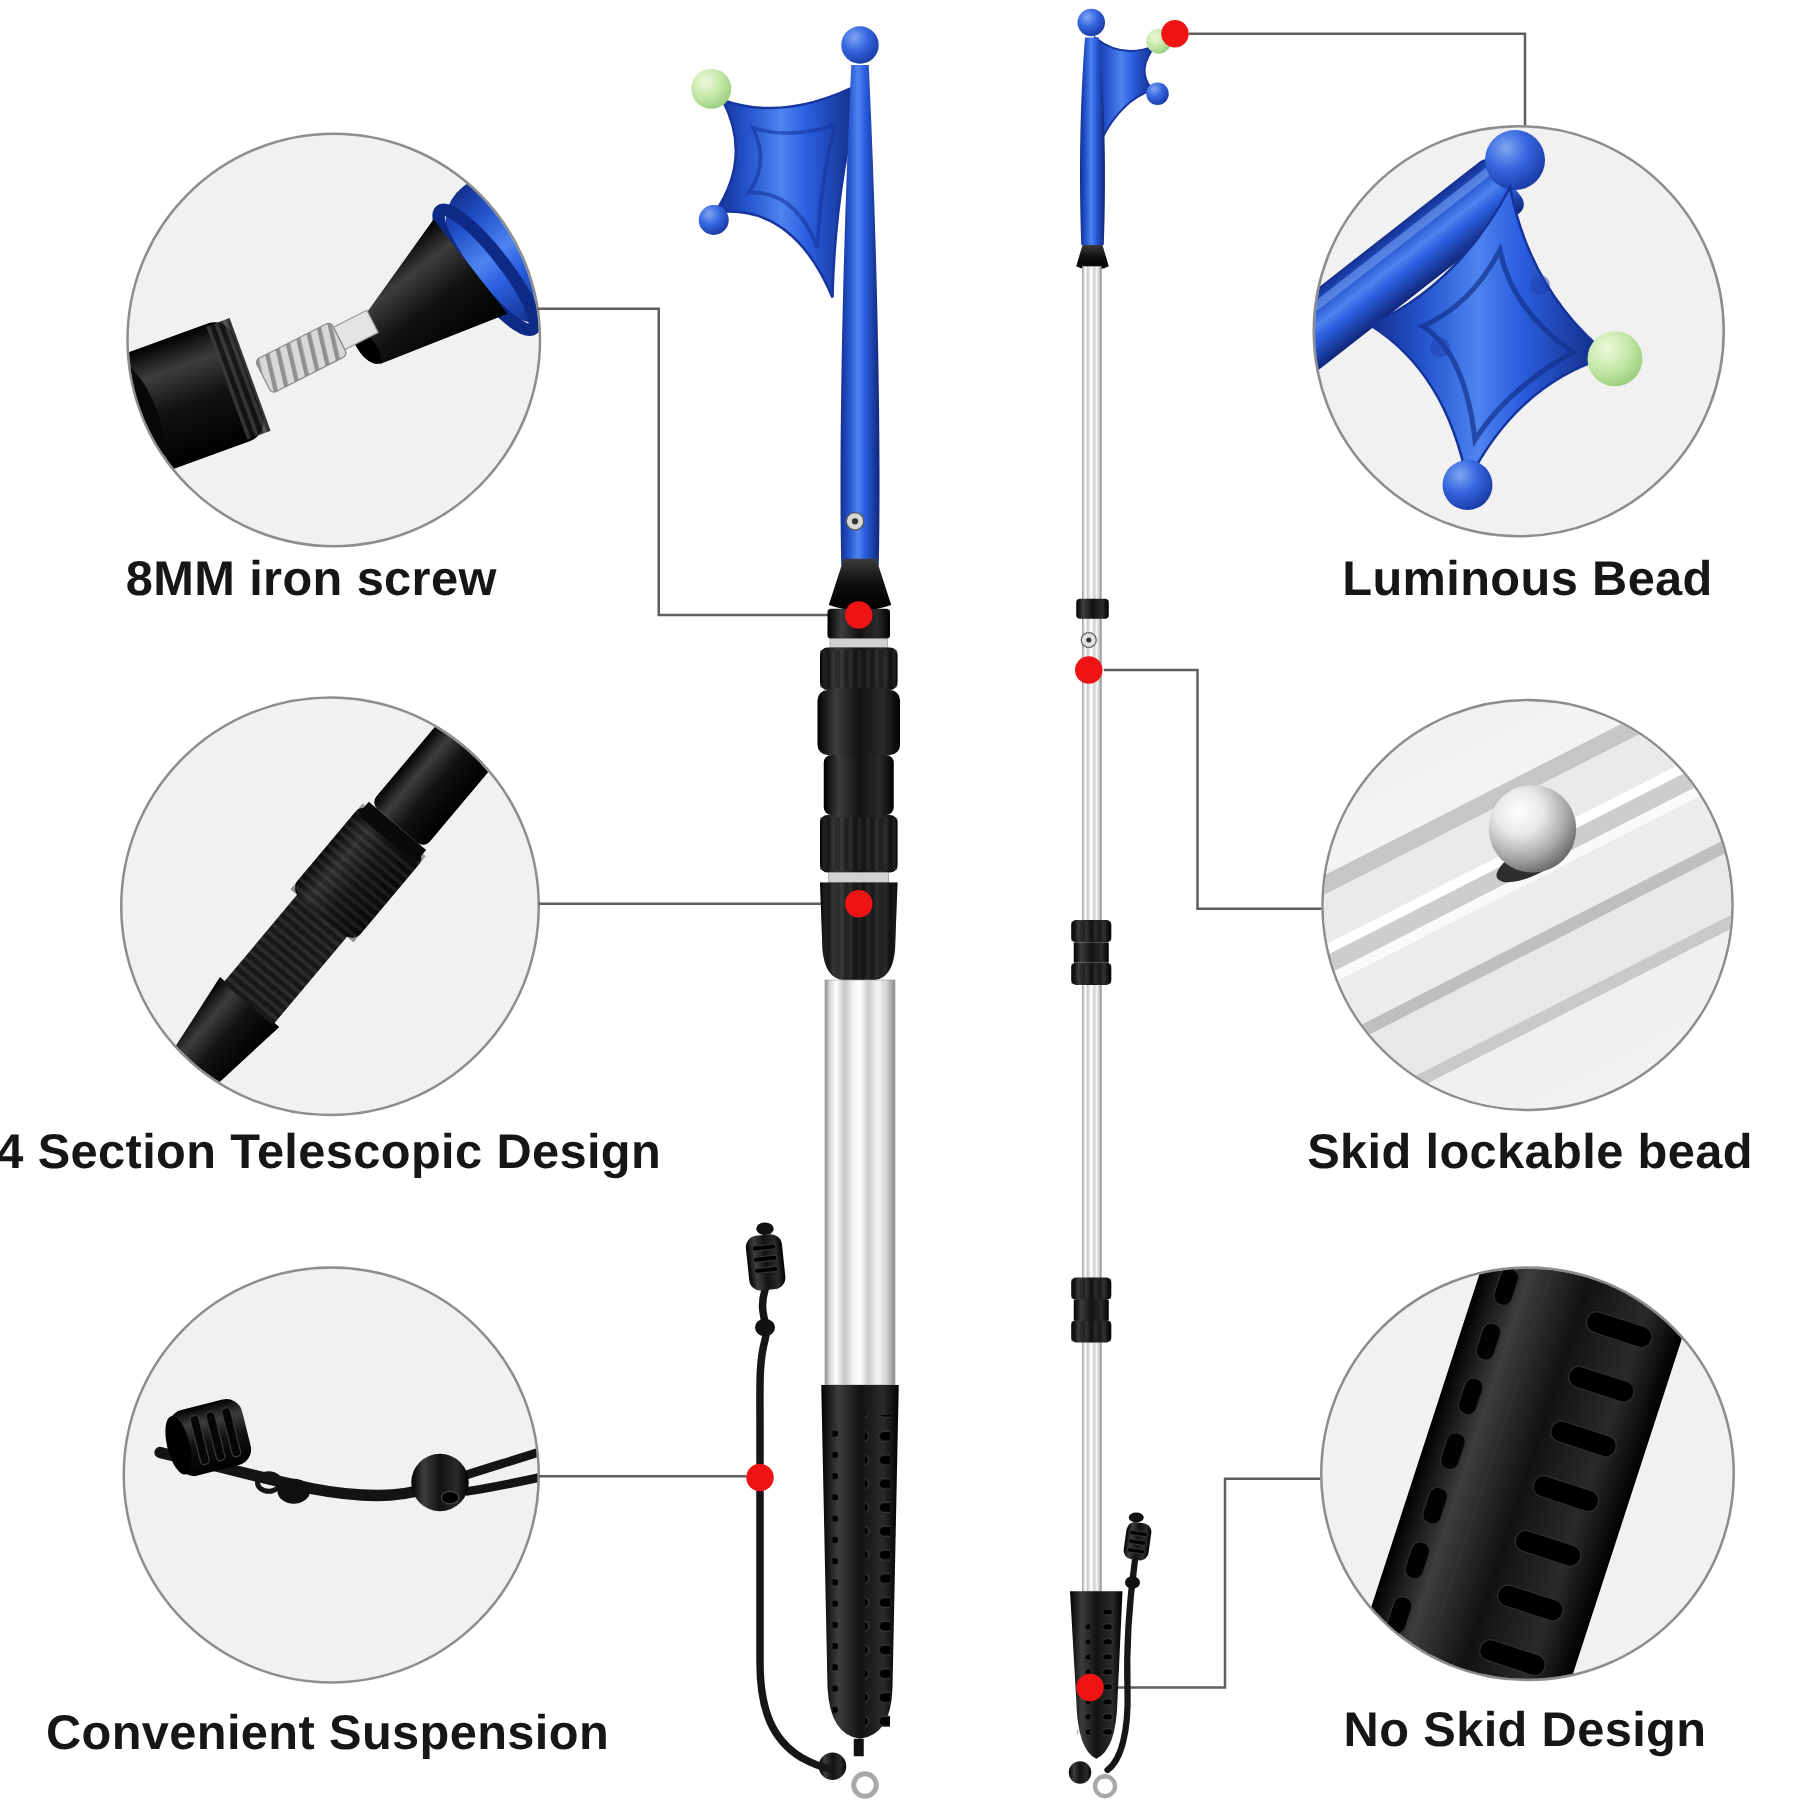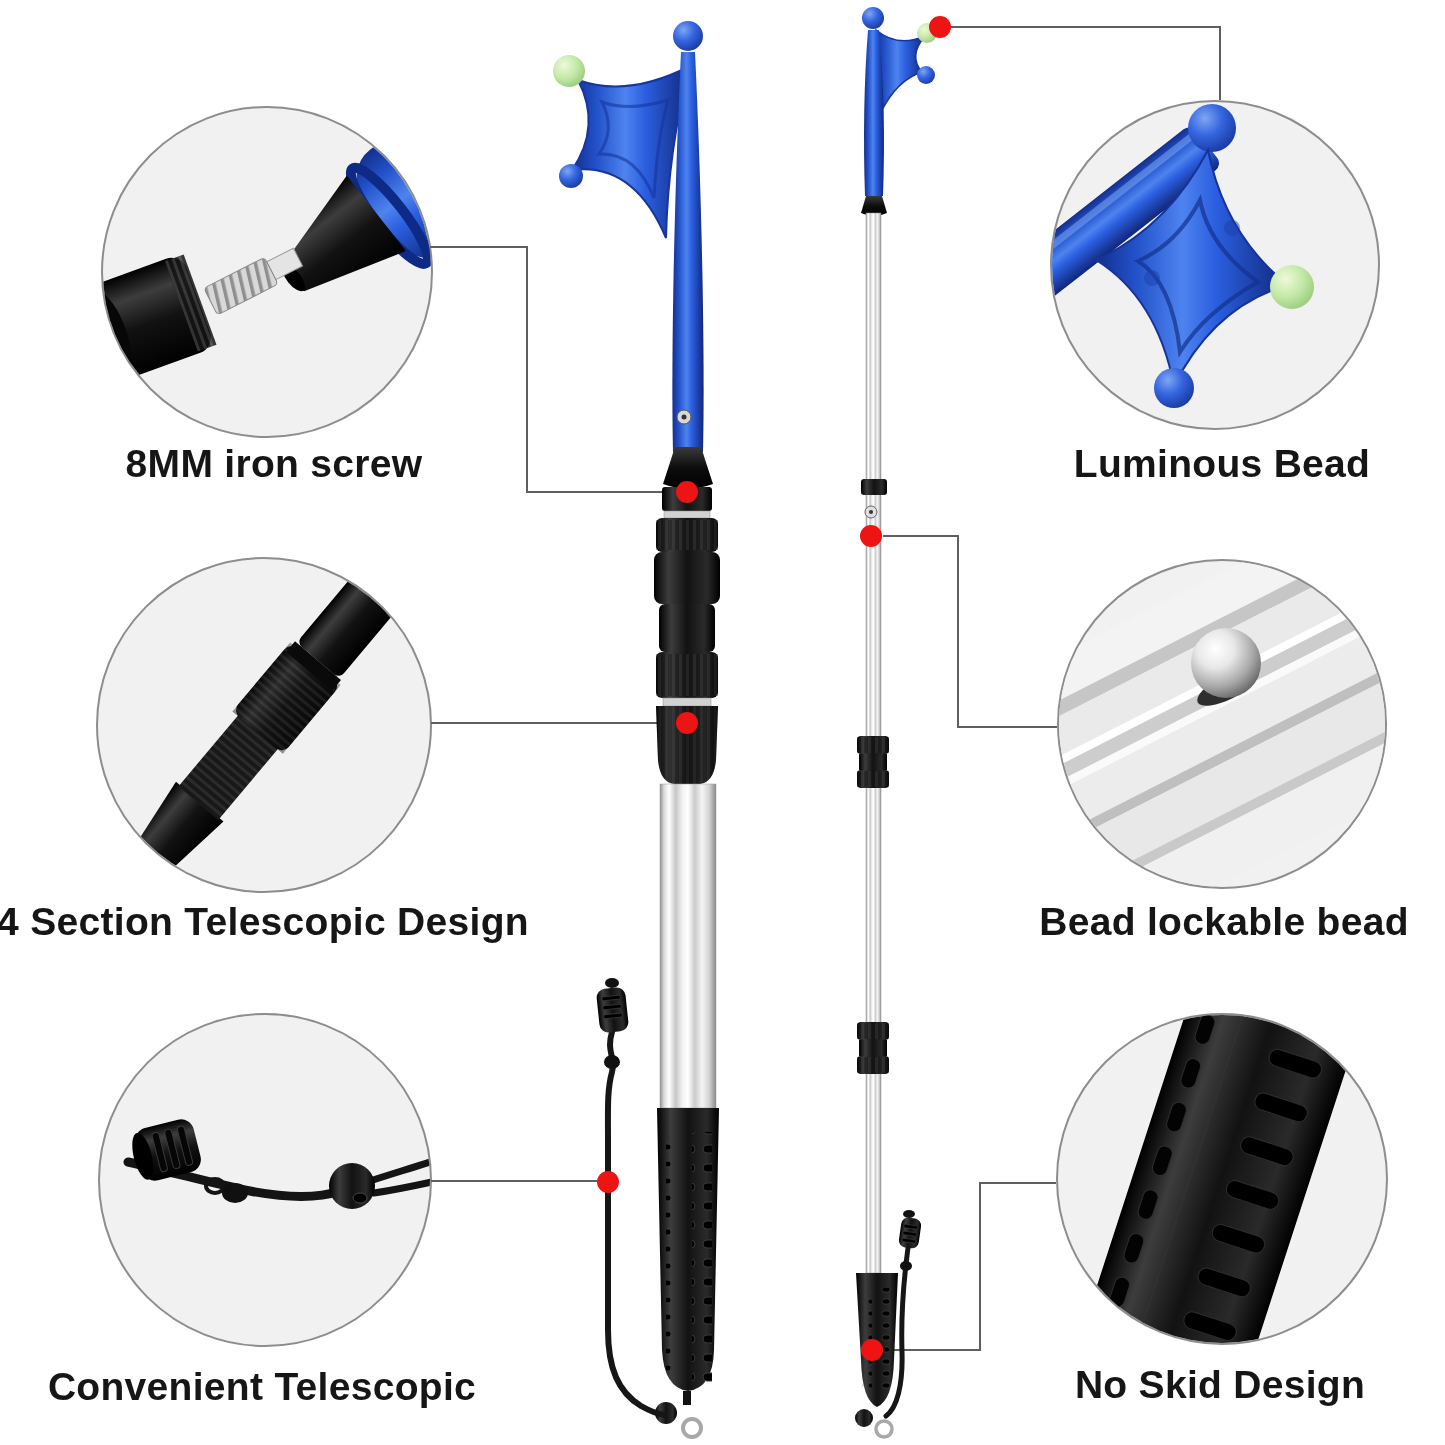--- a/index.html
+++ b/index.html
@@ -368,20 +368,20 @@
   <g fill="var(--marker-red,#ee1414)">
     <circle cx="687" cy="492" r="11"></circle>
     <circle cx="687" cy="723" r="11"></circle>
     <circle cx="608" cy="1182" r="11"></circle>
     <circle cx="940" cy="27" r="11"></circle>
     <circle cx="871" cy="536" r="11"></circle>
     <circle cx="872" cy="1350" r="11"></circle>
   </g>
 </svg>
 
-<div class="label" style="left:274px;top:443px;">8MM iron screw</div>
+<div class="label" style="left:249px;top:443px;">8MM iron screw</div>
 <div class="label" style="left:1222px;top:443px;">Luminous Bead</div>
 <div class="label" style="left:263px;top:901px;">4 Section Telescopic Design</div>
-<div class="label" style="left:1224px;top:901px;">Bead lockable bead</div>
-<div class="label" style="left:262px;top:1366px;">Convenient Telescopic</div>
+<div class="label" style="left:1224px;top:901px;">Skid lockable bead</div>
+<div class="label" style="left:262px;top:1366px;">Convenient Suspension</div>
 <div class="label" style="left:1220px;top:1364px;">No Skid Design</div>
 
 </div>
 
 </body></html>

